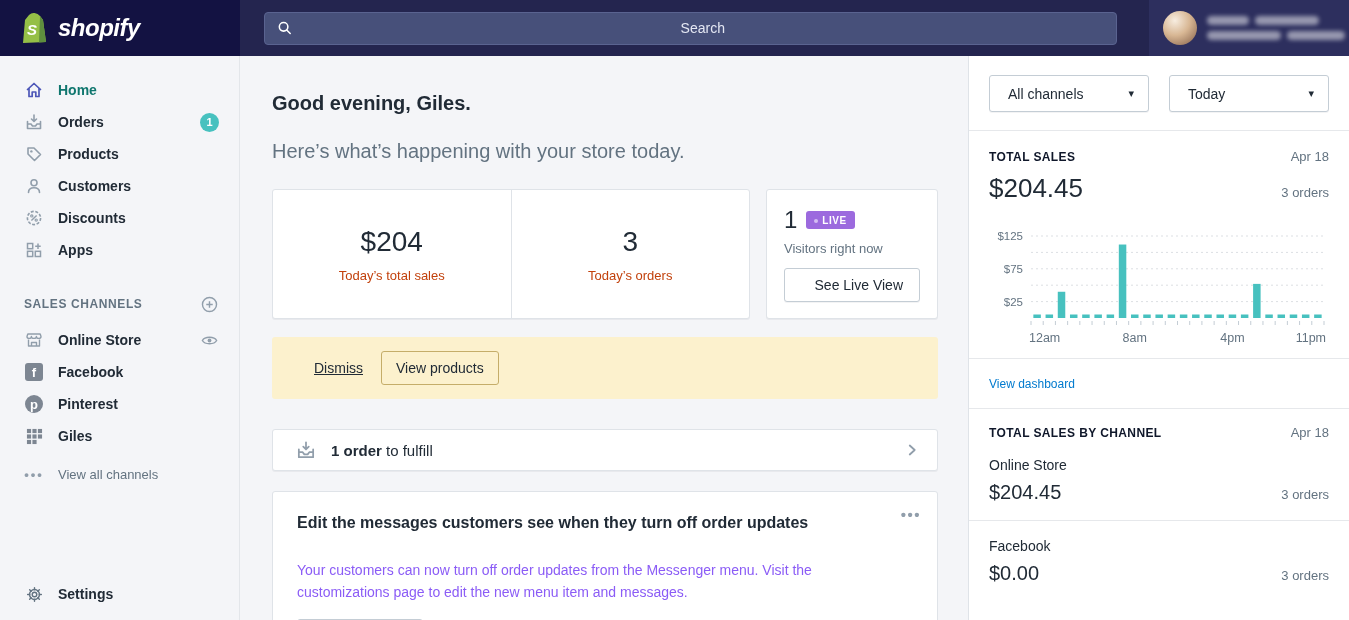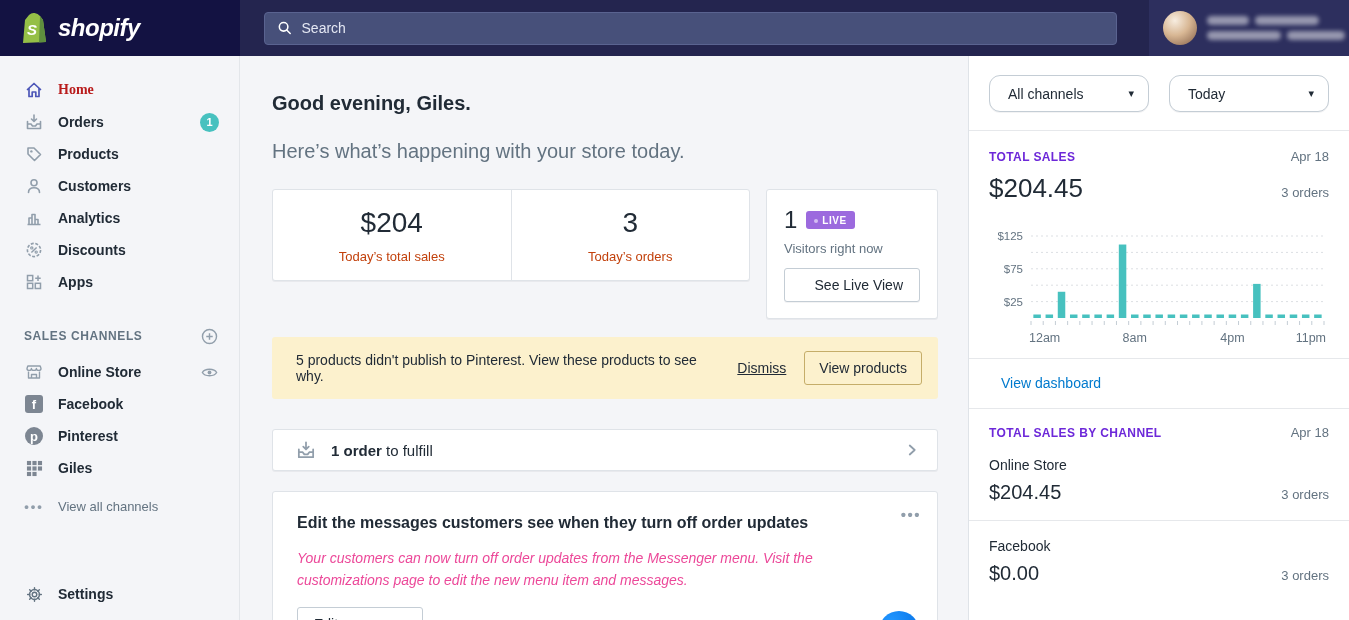--- a/index.html
+++ b/index.html
@@ -6,53 +6,53 @@
   html,body { width:1349px; height:620px; overflow:hidden; }
   body { font-family:"Liberation Sans", sans-serif; background:#f4f5f8; color:#212b36; position:relative; }
 
   
   .topbar { position:absolute; top:0; left:0; right:0; height:56px; background:#24254f; display:flex; align-items:stretch; z-index:10; }
   .logo-section { width:240px; background:#131242; display:flex; align-items:center; padding-left:20px; gap:9px; flex:none; }
   .bag { width:29px; height:33px; }
   .wordmark { color:#fff; font-size:24px; font-weight:700; font-style:italic; letter-spacing:-0.5px; }
   .search-wrap { flex:1; display:flex; align-items:center; padding:0 24px; }
   .search-field { width:100%; max-width:853px; height:33px; background:#47507a; border:1px solid #5a6390; border-radius:4px; display:flex; align-items:center; padding:0 12px; gap:9px; }
-  .search-field input { background:transparent; border:none; outline:none; color:#fdba74; font-size:14px; width:100%; font-family:"Liberation Sans",sans-serif; }
+  .search-field input { background:transparent; border:none; outline:none; color:#fdba74; font-size:14px; width:100%; font-family:"Liberation Sans",sans-serif;text-align:center; }
   .search-field input::placeholder { color:#e4e7f3; opacity:1; }
   .user-section { width:200px; flex:none; background:#2d2f5e; display:flex; align-items:center; gap:10px; padding:0 14px; }
   .avatar { width:34px; height:34px; border-radius:50%; background:radial-gradient(circle at 35% 28%, #f7ede0 0%, #d8b794 45%, #a07d62 80%, #7c5f4e 100%); filter:blur(0.6px); flex:none; }
   .blur-name { display:flex; flex-direction:column; gap:6px; }
   .blur-row { display:flex; gap:6px; }
   .blur-blob { height:9px; border-radius:5px; background:rgba(255,255,255,0.5); filter:blur(2.2px); }
 
   
   .sidebar { position:absolute; top:56px; left:0; width:240px; bottom:0; background:#f4f5f8; border-right:1px solid #e3e6ea; padding-top:18px; }
   .nav-item { display:flex; align-items:center; height:32px; padding:0 20px 0 24px; gap:14px; font-size:14px; font-weight:600; color:#212b36; cursor:pointer; }
   .nav-item .icon { width:20px; height:20px; color:#919eab; flex:none; display:flex; align-items:center; justify-content:center; }
-  .nav-item.active { color:#b91c1c;font-family:Liberation Serif, serif; }
+  .nav-item.active { color:#0f766e; }
   .nav-item.active .icon { color:#4c56b8; }
   .nav-item .spacer { flex:1; }
   .badge { background:#47c1bf; color:#fff; font-size:11px; font-weight:700; min-width:19px; height:19px; border-radius:10px; display:flex; align-items:center; justify-content:center; padding:0 5px; }
   .section-head { display:flex; align-items:center; padding:0 20px 0 24px; margin-top:28px; margin-bottom:10px; }
   .section-head .title { font-size:12px; font-weight:700; color:#637381; letter-spacing:0.6px; }
   .section-head .spacer { flex:1; }
   .icon-btn { width:20px; height:20px; color:#919eab; background:none; border:none; cursor:pointer; display:flex; align-items:center; justify-content:center; padding:0; }
   .channel-icon { width:18px; height:18px; border-radius:3px; background:#7d8692; color:#fff; font-size:13px; font-weight:700; display:flex; align-items:center; justify-content:center; }
   .channel-icon.round { border-radius:50%; }
   .view-all { color:#637381; font-weight:400; }
   .dots { color:#919eab; font-size:13px; letter-spacing:2px; font-weight:700; }
   .settings-item { position:absolute; bottom:10px; left:0; right:0; }
 
   
   .main { position:absolute; top:56px; left:241px; width:727px; bottom:0; padding:36px 30px 0 31px; overflow:hidden; }
   .greeting { font-size:20px; font-weight:700; color:#212b36; }
   .subtitle { font-size:20px; font-weight:400; color:#637381; margin-top:25px; }
   .cards-row { display:flex; gap:16px; margin-top:26px; }
   .card { background:#fff; border:1px solid #dfe3e8; border-radius:3px; box-shadow:0 1px 0 rgba(22,29,37,0.05); }
-  .stats-card { flex:1; display:flex; height:92px; }
+  .stats-card { flex:1; display:flex; height:130px; }
   .stat-col { flex:1; display:flex; flex-direction:column; align-items:center; justify-content:center; gap:10px; }
   .stat-col + .stat-col { border-left:1px solid #dfe3e8; }
   .stat-value { font-size:28px; color:#212b36; }
   .stat-label { font-size:13px; color:#c2410c; }
   .visitors-card { width:172px; flex:none; height:130px; padding:16px 17px; display:flex; flex-direction:column; }
   .vis-top { display:flex; align-items:center; gap:9px; }
   .vis-count { font-size:24px; color:#212b36; }
   .live-badge { background:#9c6ade; color:#fff; font-size:10px; font-weight:700; letter-spacing:0.5px; border-radius:3px; padding:4px 8px 3px; display:flex; align-items:center; gap:4px; }
   .live-dot { width:4px; height:4px; border-radius:50%; background:#d4bdf2; }
   .vis-label { font-size:13px; color:#637381; margin-top:7px; }
@@ -61,42 +61,42 @@
   .banner { margin-top:18px; background:#fcf1cd; border-radius:3px; padding:14px 16px 14px 24px; display:flex; align-items:center; }
   .banner-text { font-size:14px; color:#212b36; flex:1; }
   .dismiss-link { font-size:14px; color:#212b36; text-decoration:underline; margin:0 18px; cursor:pointer; }
   .banner-btn { background:transparent; border:1px solid #c5ad69; border-radius:3px; font-size:14px; color:#212b36; padding:8px 14px; cursor:pointer; font-family:"Liberation Sans",sans-serif; }
   .fulfill-row { margin-top:30px; height:42px; display:flex; align-items:center; padding:0 16px 0 22px; gap:14px; cursor:pointer; }
   .fulfill-text { font-size:15px; color:#212b36; flex:1; }
   .fulfill-text b { font-weight:700; }
   .chev { width:18px; height:18px; color:#919eab; }
   .msg-card { margin-top:20px; padding:22px 24px 24px; position:relative; }
   .msg-title { font-size:16px; font-weight:700; color:#212b36; padding-right:40px; }
-  .msg-body { font-size:14px; color:#ec4899; line-height:1.55; margin-top:16px; max-width:560px;font-style:italic; }
+  .msg-body { font-size:14px; color:#8b5cf6; line-height:1.55; margin-top:28px; max-width:560px; }
   .msg-btn { margin-top:16px; }
   .ellipsis-btn { position:absolute; top:14px; right:16px; background:none; border:none; color:#919eab; font-size:15px; letter-spacing:1.5px; font-weight:700; cursor:pointer; }
   .messenger-bubble { position:absolute; right:18px; bottom:14px; width:40px; height:40px; border-radius:50%; background:radial-gradient(circle at 30% 25%, #2196ff, #0068e0); display:flex; align-items:center; justify-content:center; }
 
   
   .panel { position:absolute; top:56px; right:0; width:381px; bottom:0; background:#fff; border-left:1px solid #dfe3e8; overflow:hidden; }
   .panel-pad { padding:0 20px; }
   .filters { display:flex; gap:20px; padding:19px 20px 18px; }
-  .select-btn { flex:1; height:37px; background:#fff; border:1px solid #c4cdd5; border-radius:11px; display:flex; align-items:center; padding:0 14px 0 18px; font-size:14px; color:#212b36; cursor:pointer; box-shadow:0 1px 0 rgba(22,29,37,0.05); }
+  .select-btn { flex:1; height:37px; background:#fff; border:1px solid #c4cdd5; border-radius:3px; display:flex; align-items:center; padding:0 14px 0 18px; font-size:14px; color:#212b36; cursor:pointer; box-shadow:0 1px 0 rgba(22,29,37,0.05); }
   .select-btn .spacer { flex:1; }
   .caret { color:#212b36; font-size:11px; }
   .divider { border-top:1px solid #e6e8eb; }
   .ts-head { display:flex; align-items:baseline; margin-top:18px; }
-  .ts-title { font-size:12px; font-weight:700; color:#6d28d9; letter-spacing:0.4px; }
+  .ts-title { font-size:12px; font-weight:700; color:#0f172a; letter-spacing:0.4px; }
   .ts-date { margin-left:auto; font-size:13px; color:#637381; }
   .ts-amount-row { display:flex; align-items:baseline; margin-top:9px; }
   .ts-amount { font-size:26px; color:#212b36; }
   .ts-orders { margin-left:auto; font-size:13px; color:#637381; }
   .chart-wrap { margin-top:10px; }
   .link-row { padding:15px 20px 16px; }
-  .link { color:#007ace; font-size:14px; text-decoration:none; cursor:pointer;margin-left:12px; }
+  .link { color:#007ace; font-size:12px; text-decoration:none; cursor:pointer; }
   .bc-head { display:flex; align-items:baseline; margin-top:16px; }
   .bc-row-name { font-size:14px; color:#212b36; margin-top:17px; }
   .bc-amount-row { display:flex; align-items:baseline; margin-top:8px; padding-bottom:16px; }
   .bc-amount { font-size:20px; color:#212b36; }
   .bc-orders { margin-left:auto; font-size:13px; color:#637381; }
 
   svg.sicon { display:block; }
 </style>
 </head>
 <body>
@@ -169,28 +169,20 @@
   <div class="nav-item">
     <span class="icon">
       <svg class="sicon" width="20" height="20" viewBox="0 0 20 20">
           <circle cx="10" cy="6.8" r="3" fill="none" stroke="currentColor" stroke-width="1.6"></circle>
           <path d="M4.5 16.5 C4.5 13.2 7 11.8 10 11.8 C13 11.8 15.5 13.2 15.5 16.5" fill="none" stroke="currentColor" stroke-width="1.6" stroke-linecap="round"></path>
         </svg>
     </span>
     <span>Customers</span>
   </div>
 
-  <div class="nav-item">
-    <span class="icon">
-      <svg class="sicon" width="20" height="20" viewBox="0 0 20 20">
-          <path d="M3.5 16.5 H16.5 M5 16 V10 H8 V16 M8 16 V6.5 H11 V16 M11 16 V11.5 H14 V16" fill="none" stroke="currentColor" stroke-width="1.6" stroke-linejoin="round"></path>
-        </svg>
-    </span>
-    <span>Analytics</span>
-  </div>
 
   <div class="nav-item">
     <span class="icon">
       <svg class="sicon" width="20" height="20" viewBox="0 0 20 20">
           <circle cx="10" cy="10" r="6.6" fill="none" stroke="currentColor" stroke-width="1.6" stroke-dasharray="3 1.6"></circle>
           <line x1="7.4" y1="12.6" x2="12.6" y2="7.4" stroke="currentColor" stroke-width="1.4"></line>
           <circle cx="7.8" cy="7.9" r="1.1" fill="none" stroke="currentColor" stroke-width="1.2"></circle>
           <circle cx="12.2" cy="12.1" r="1.1" fill="none" stroke="currentColor" stroke-width="1.2"></circle>
         </svg>
     </span>
@@ -312,21 +304,20 @@
             <span class="live-dot"></span>
             <span>LIVE</span>
           </span>
       </div>
       <div class="vis-label">Visitors right now</div>
       <button class="btn vis-btn">See Live View</button>
     </div>
   </div>
 
   <div class="banner">
-    <span class="banner-text">5 products didn't publish to Pinterest. View these products to see why.</span>
     <span class="dismiss-link">Dismiss</span>
     <button class="banner-btn">View products</button>
   </div>
 
   <div class="card fulfill-row">
     <span class="icon" style="color:#919eab">
       <svg class="sicon" width="22" height="22" viewBox="0 0 20 20">
           <path d="M10 3 v6 M7.5 7 L10 9.5 L12.5 7 M3.5 9.5 V16.5 H16.5 V9.5 M3.5 12 H7 L8.5 14 H11.5 L13 12 H16.5" fill="none" stroke="currentColor" stroke-width="1.6" stroke-linejoin="round" stroke-linecap="round"></path>
         </svg>
     </span>

